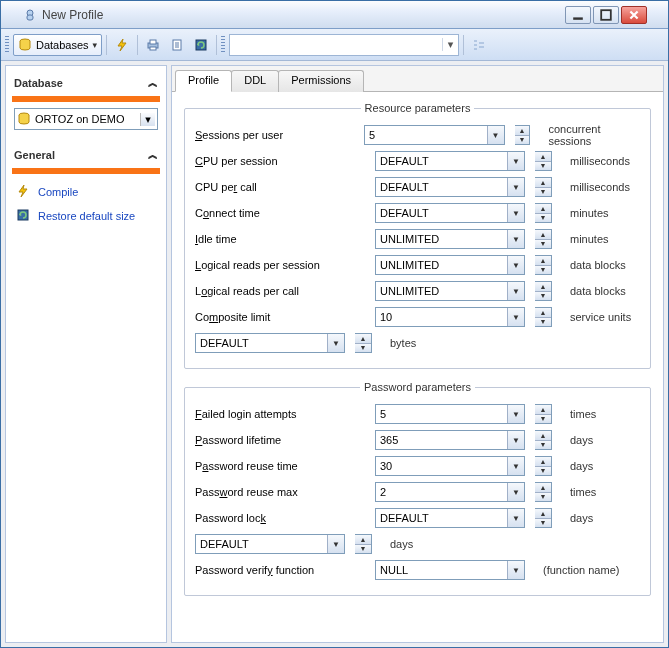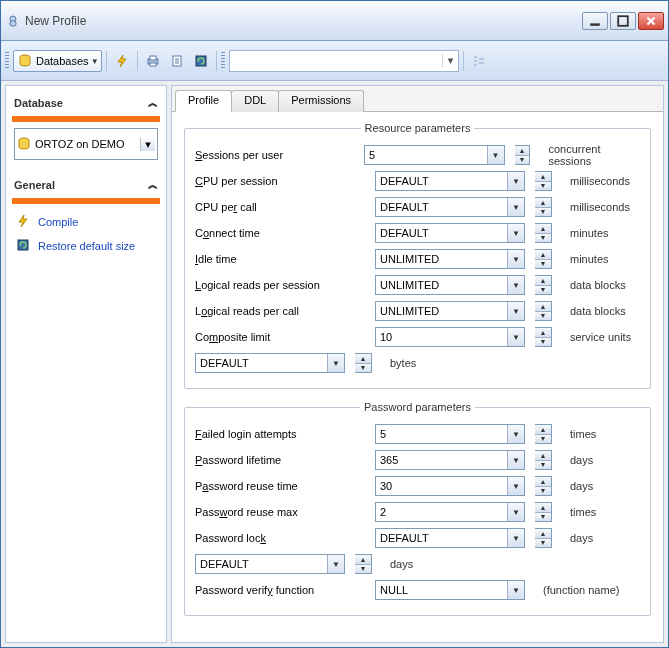--- a/index.html
+++ b/index.html
@@ -1,37 +1,37 @@
 <!DOCTYPE html>
 <html><head>
 <meta charset="utf-8">
 <style>
 * { box-sizing: border-box; margin: 0; padding: 0; font-family: Tahoma, Arial, sans-serif; font-size: 11px; }
 body { background: #fff; }
 
 .window { width: 669px; height: 648px; border: 1px solid #3a6ea5; display: flex; flex-direction: column; background: #f0f0f0; }
 
 .titlebar {
-  height: 40px; display: flex; align-items: center;
+  height: 28px; display: flex; align-items: center;
   background: linear-gradient(#fdfdfe, #e6eefb 40%, #d0ddef);
-  border-bottom: 1px solid #7e9ec8; padding: 0 4px;
+  border-bottom: 1px solid #7e9ec8; padding: 0 21px;
 }
 .titlebar .title-icon { width: 16px; height: 16px; margin-right: 4px; display: inline-block; }
 .titlebar .title-text { flex: 1; color: #444; font-size: 12px; }
 .titlebar .win-btns { display: flex; gap: 2px; }
 .win-btn {
   width: 26px; height: 18px; border: 1px solid #8096b5; border-radius: 2px;
   display: flex; align-items: center; justify-content: center; cursor: pointer;
   background: linear-gradient(#f3f7fd, #d6e2f2);
 }
 .win-btn.close { background: linear-gradient(#f6a39c, #d94b3c); border-color: #a03028; color: #fff; }
 .win-btn svg { width: 12px; height: 12px; }
 
 .toolbar {
-  height: 40px; display: flex; align-items: center; gap: 2px; padding: 2px 4px;
+  height: 32px; display: flex; align-items: center; gap: 2px; padding: 2px 4px;
   background: linear-gradient(#eaf1fb, #cedef4);
   border-bottom: 1px solid #a3b8d6;
 }
 .toolbar .toolbar-handle { width:4px; height:18px; background:repeating-linear-gradient(#7090c0,#7090c0 1px,transparent 1px,transparent 3px); margin-right:2px;}
 .db-dropdown {
   height: 22px; border: 1px solid #7e9ec8; border-radius: 2px;
   display: inline-flex; align-items: center; padding: 0 4px; gap: 4px;
   background: linear-gradient(#fff, #e6eefb); cursor: pointer;
 }
 .db-dropdown .arrow { font-size: 9px; color: #333; }
@@ -50,21 +50,21 @@
 .body-area { flex: 1; display: flex; overflow: hidden; padding:4px; gap:4px; background:#eceef2;}
 
 .sidebar { width: 162px; background: #fff; border:1px solid #b5c5df; padding: 4px 6px; }
 .side-header {
   display: flex; align-items: center; justify-content: space-between;
   font-weight: bold; color: #333; padding: 6px 2px; border-bottom: 6px solid #f97316;
 }
 .chev { font-size: 10px; cursor: pointer; }
 .side-content { padding: 6px 2px 12px; }
 .db-select {
-  width: 100%; height: 32px; border: 1px solid #7f9db9; display: flex; align-items: center;
+  width: 100%; height: 22px; border: 1px solid #7f9db9; display: flex; align-items: center;
   padding: 0 2px; cursor: pointer; background: #fff;
 }
 .db-select .cyl { width: 14px; height: 14px; margin-right: 4px; }
 .db-select .arrow { width:15px; text-align: center; border-left: 1px solid #bbb; background:linear-gradient(#fbfcfe,#d8e2f0);}
 .side-link {
   display: flex; align-items: center; gap: 6px; color: #1947c0; cursor: pointer;
   padding: 4px 2px;
 }
 .side-link .icon { width: 16px; height: 16px; }
 

